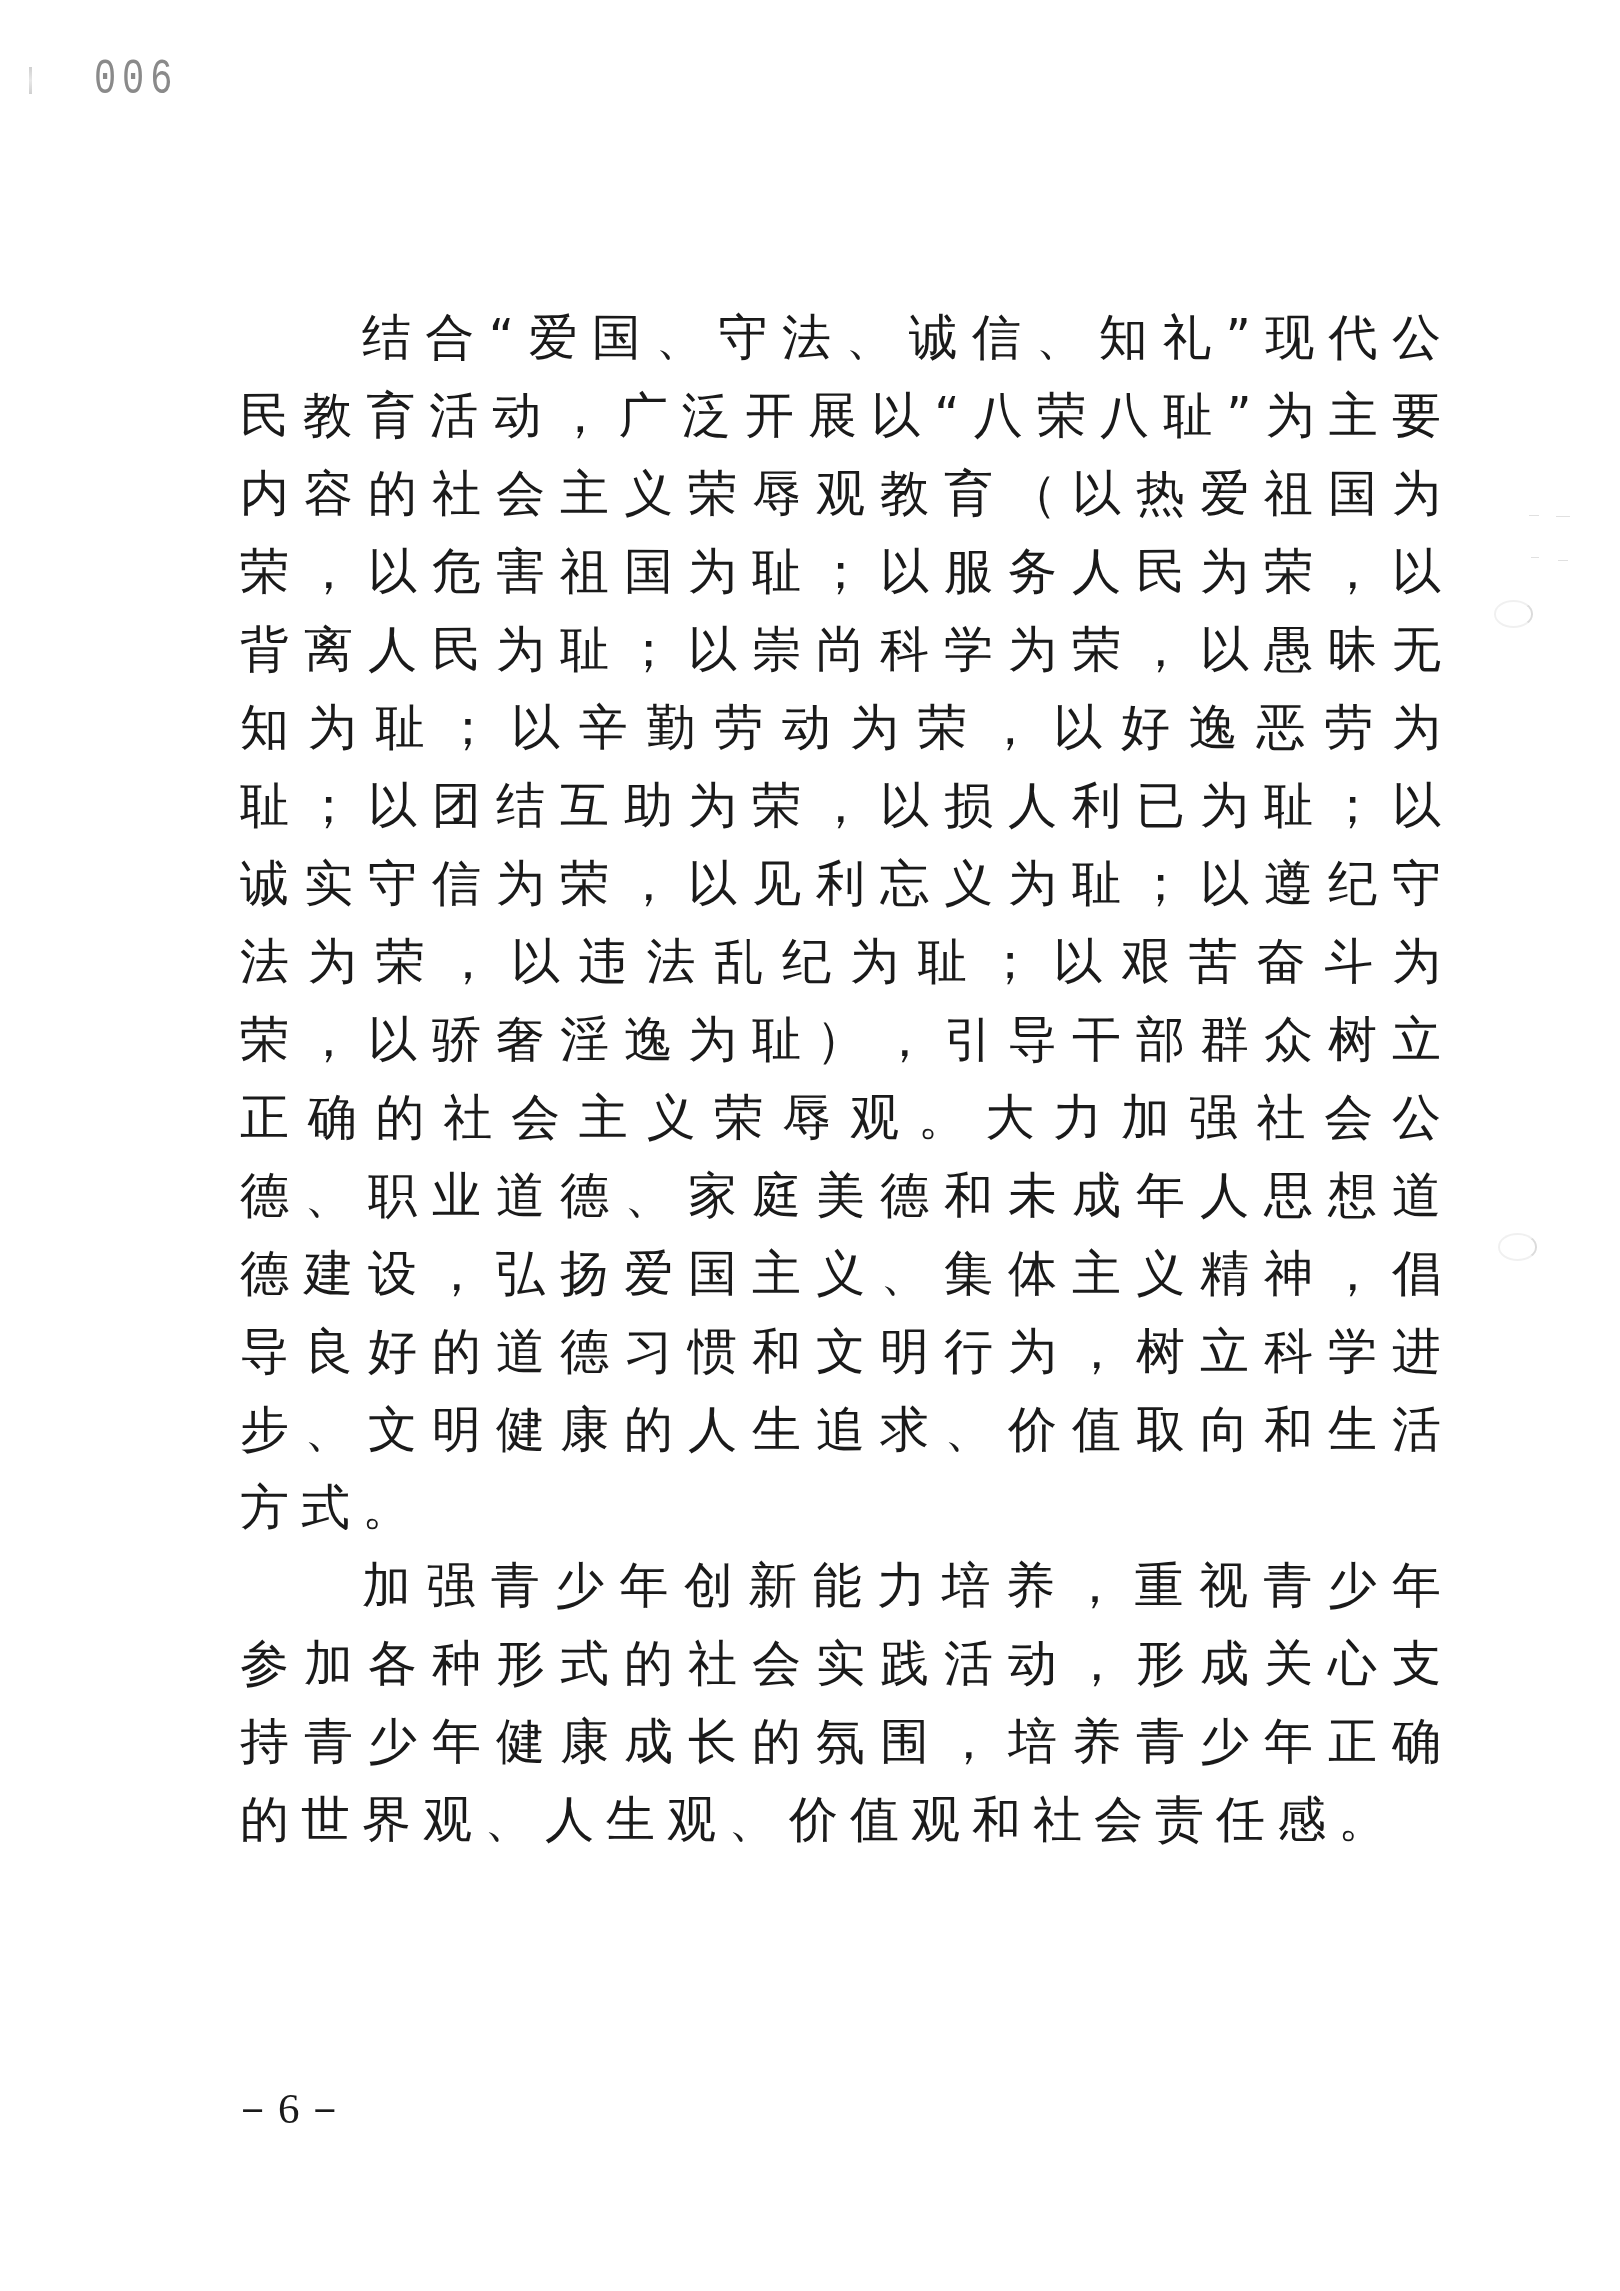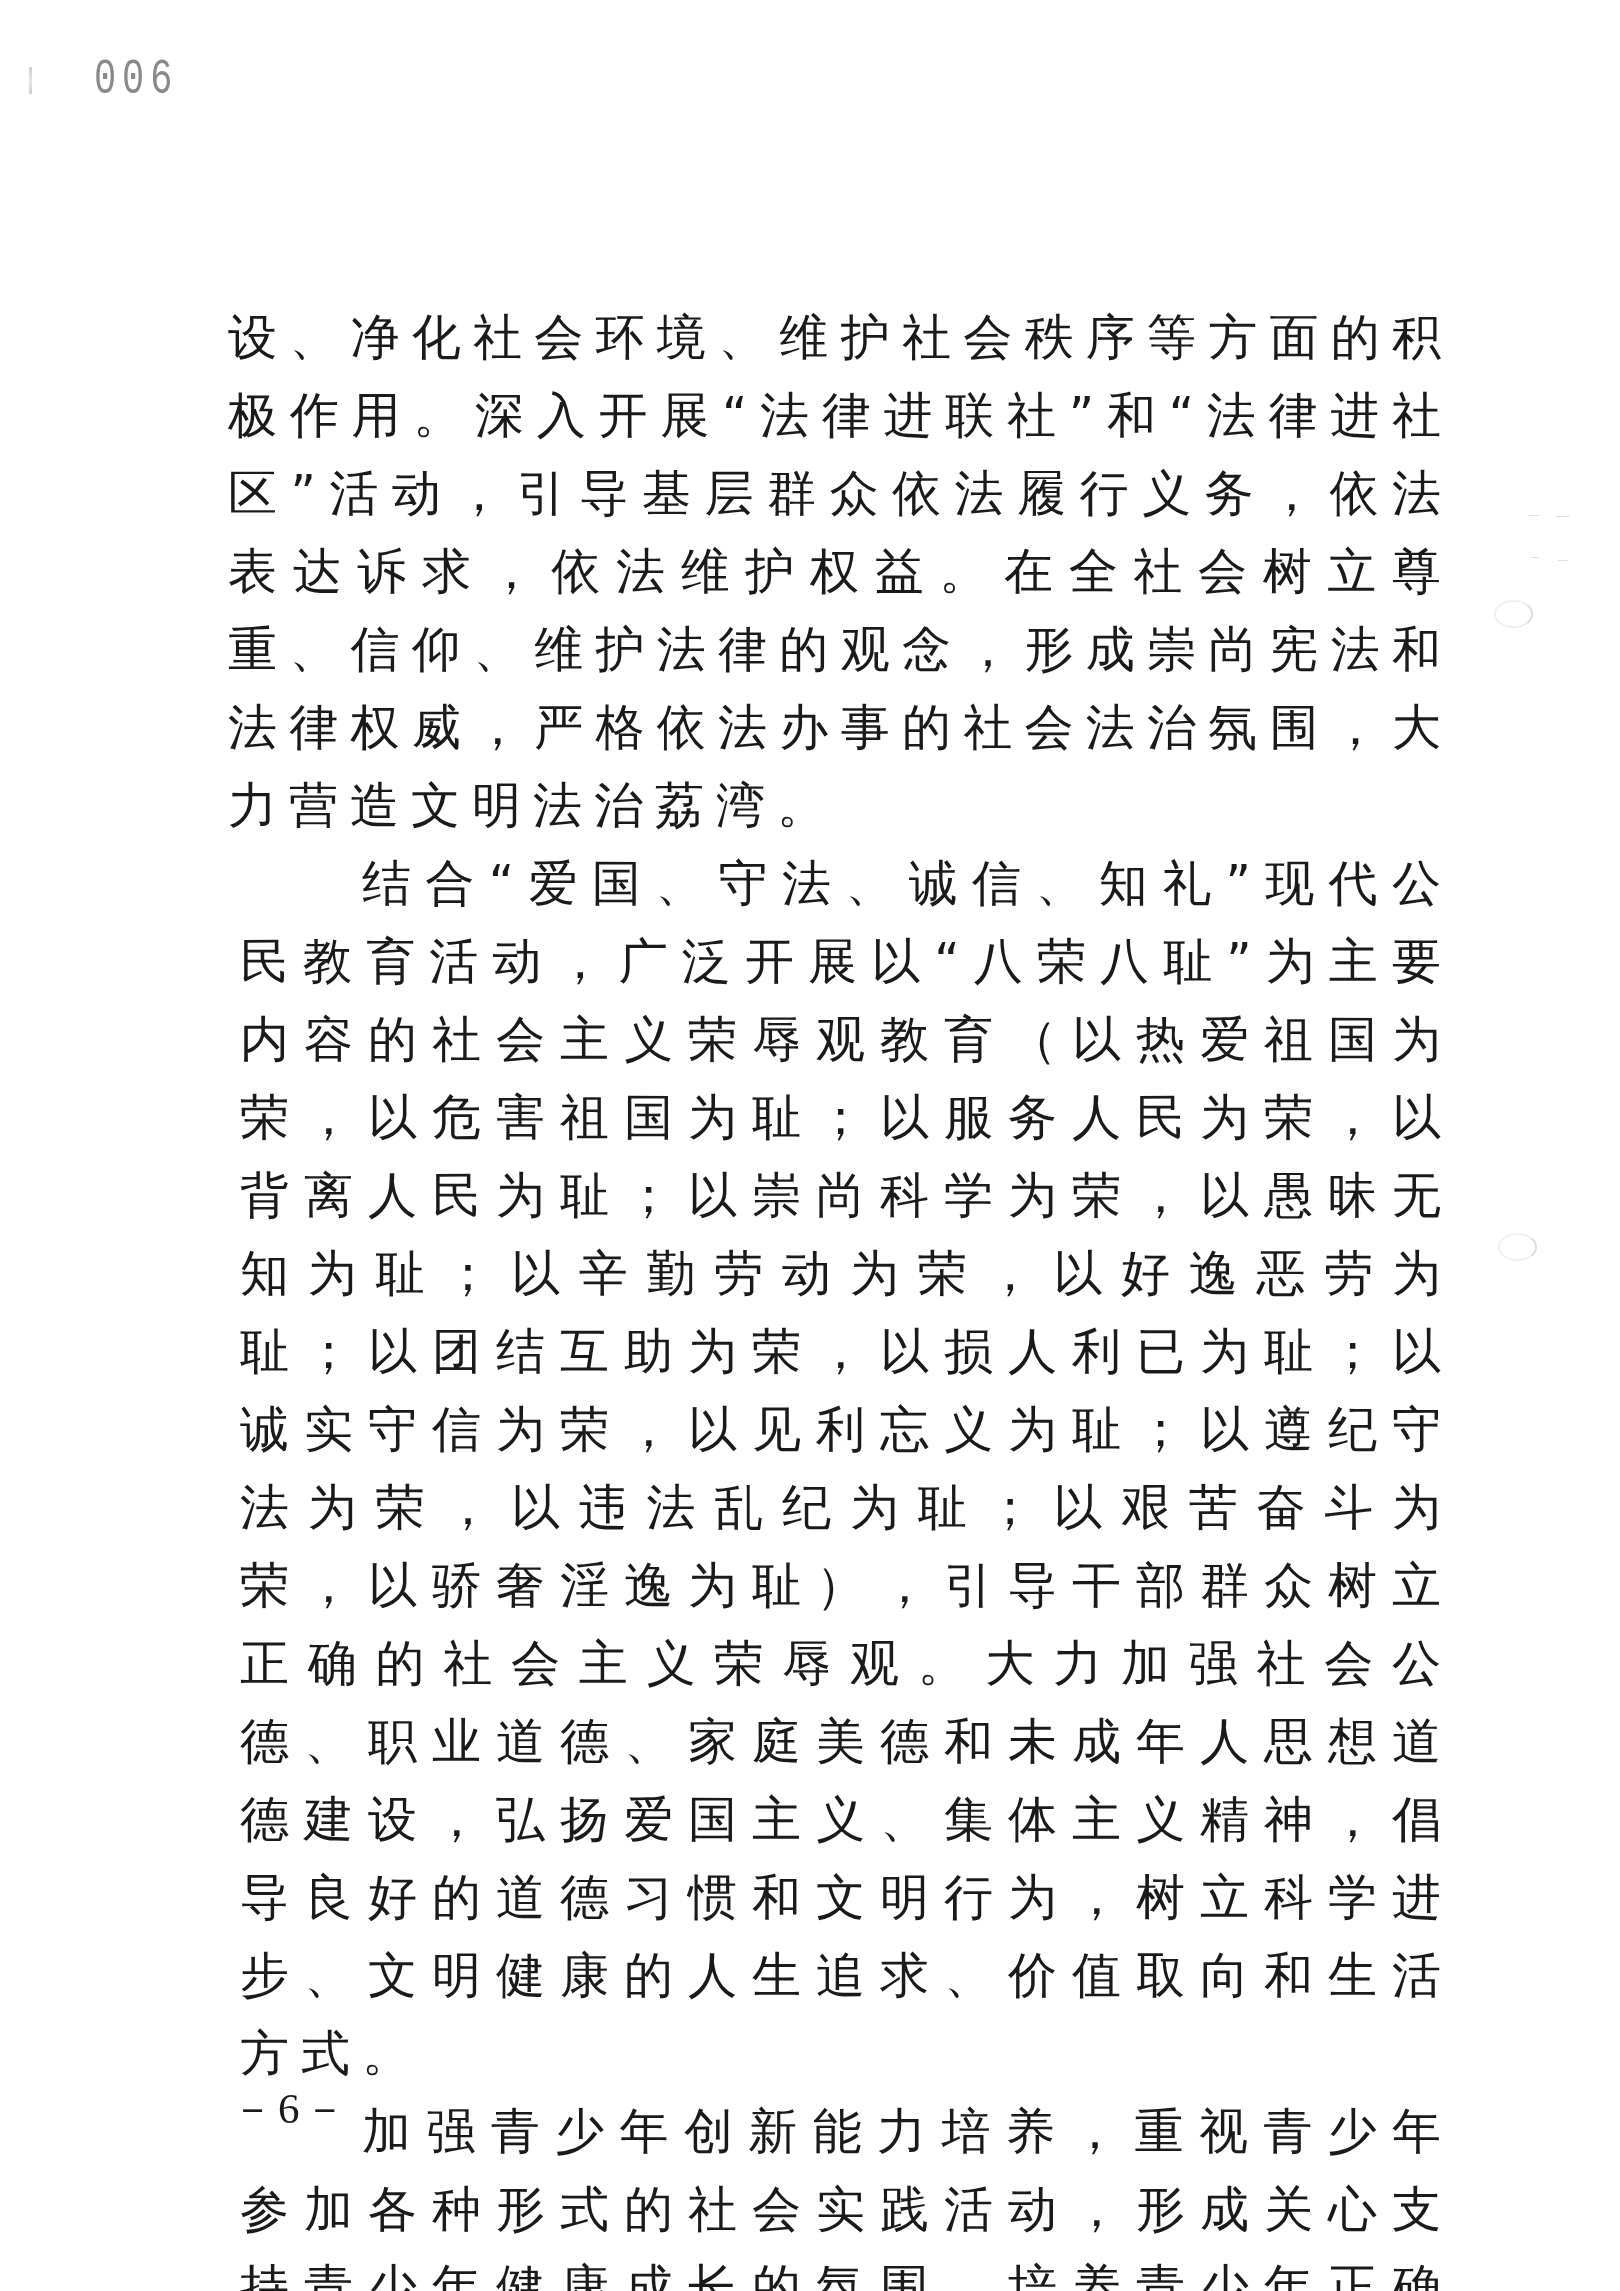--- a/index.html
+++ b/index.html
@@ -84,20 +84,19 @@
 <div class="stamp-number">006</div>
 
 <div class="hole h1"></div>
 <div class="hole h2"></div>
 <div class="tick" style="left:1529px;top:515px;width:9.8px;"></div>
 <div class="tick" style="left:1556px;top:516px;width:13.7px;"></div>
 <div class="tick" style="left:1531px;top:557px;width:7.8px;"></div>
 <div class="tick" style="left:1558px;top:560px;width:9.8px;"></div>
 
 <main class="content">
-  <p class="para">设、净化社会环境、维护社会秩序等方面的积极作用。深入开展“法律进联社”和“法律进社区”活动，引导基层群众依法履行义务，依法表达诉求，依法维护权益。在全社会树立尊重、信仰、维护法律的观念，形成崇尚宪法和法律权威，严格依法办事的社会法治氛围，大力营造文明法治荔湾。</p>
   <p class="para indent">结合“爱国、守法、诚信、知礼”现代公民教育活动，广泛开展以“八荣八耻”为主要内容的社会主义荣辱观教育（以热爱祖国为荣，以危害祖国为耻；以服务人民为荣，以背离人民为耻；以崇尚科学为荣，以愚昧无知为耻；以辛勤劳动为荣，以好逸恶劳为耻；以团结互助为荣，以损人利已为耻；以诚实守信为荣，以见利忘义为耻；以遵纪守法为荣，以违法乱纪为耻；以艰苦奋斗为荣，以骄奢淫逸为耻），引导干部群众树立正确的社会主义荣辱观。大力加强社会公德、职业道德、家庭美德和未成年人思想道德建设，弘扬爱国主义、集体主义精神，倡导良好的道德习惯和文明行为，树立科学进步、文明健康的人生追求、价值取向和生活方式。</p>
   <p class="para indent">加强青少年创新能力培养，重视青少年参加各种形式的社会实践活动，形成关心支持青少年健康成长的氛围，培养青少年正确的世界观、人生观、价值观和社会责任感。</p>
 
 </main>
 
 <div class="page-number">－6－</div>
 
 
 </body></html>

